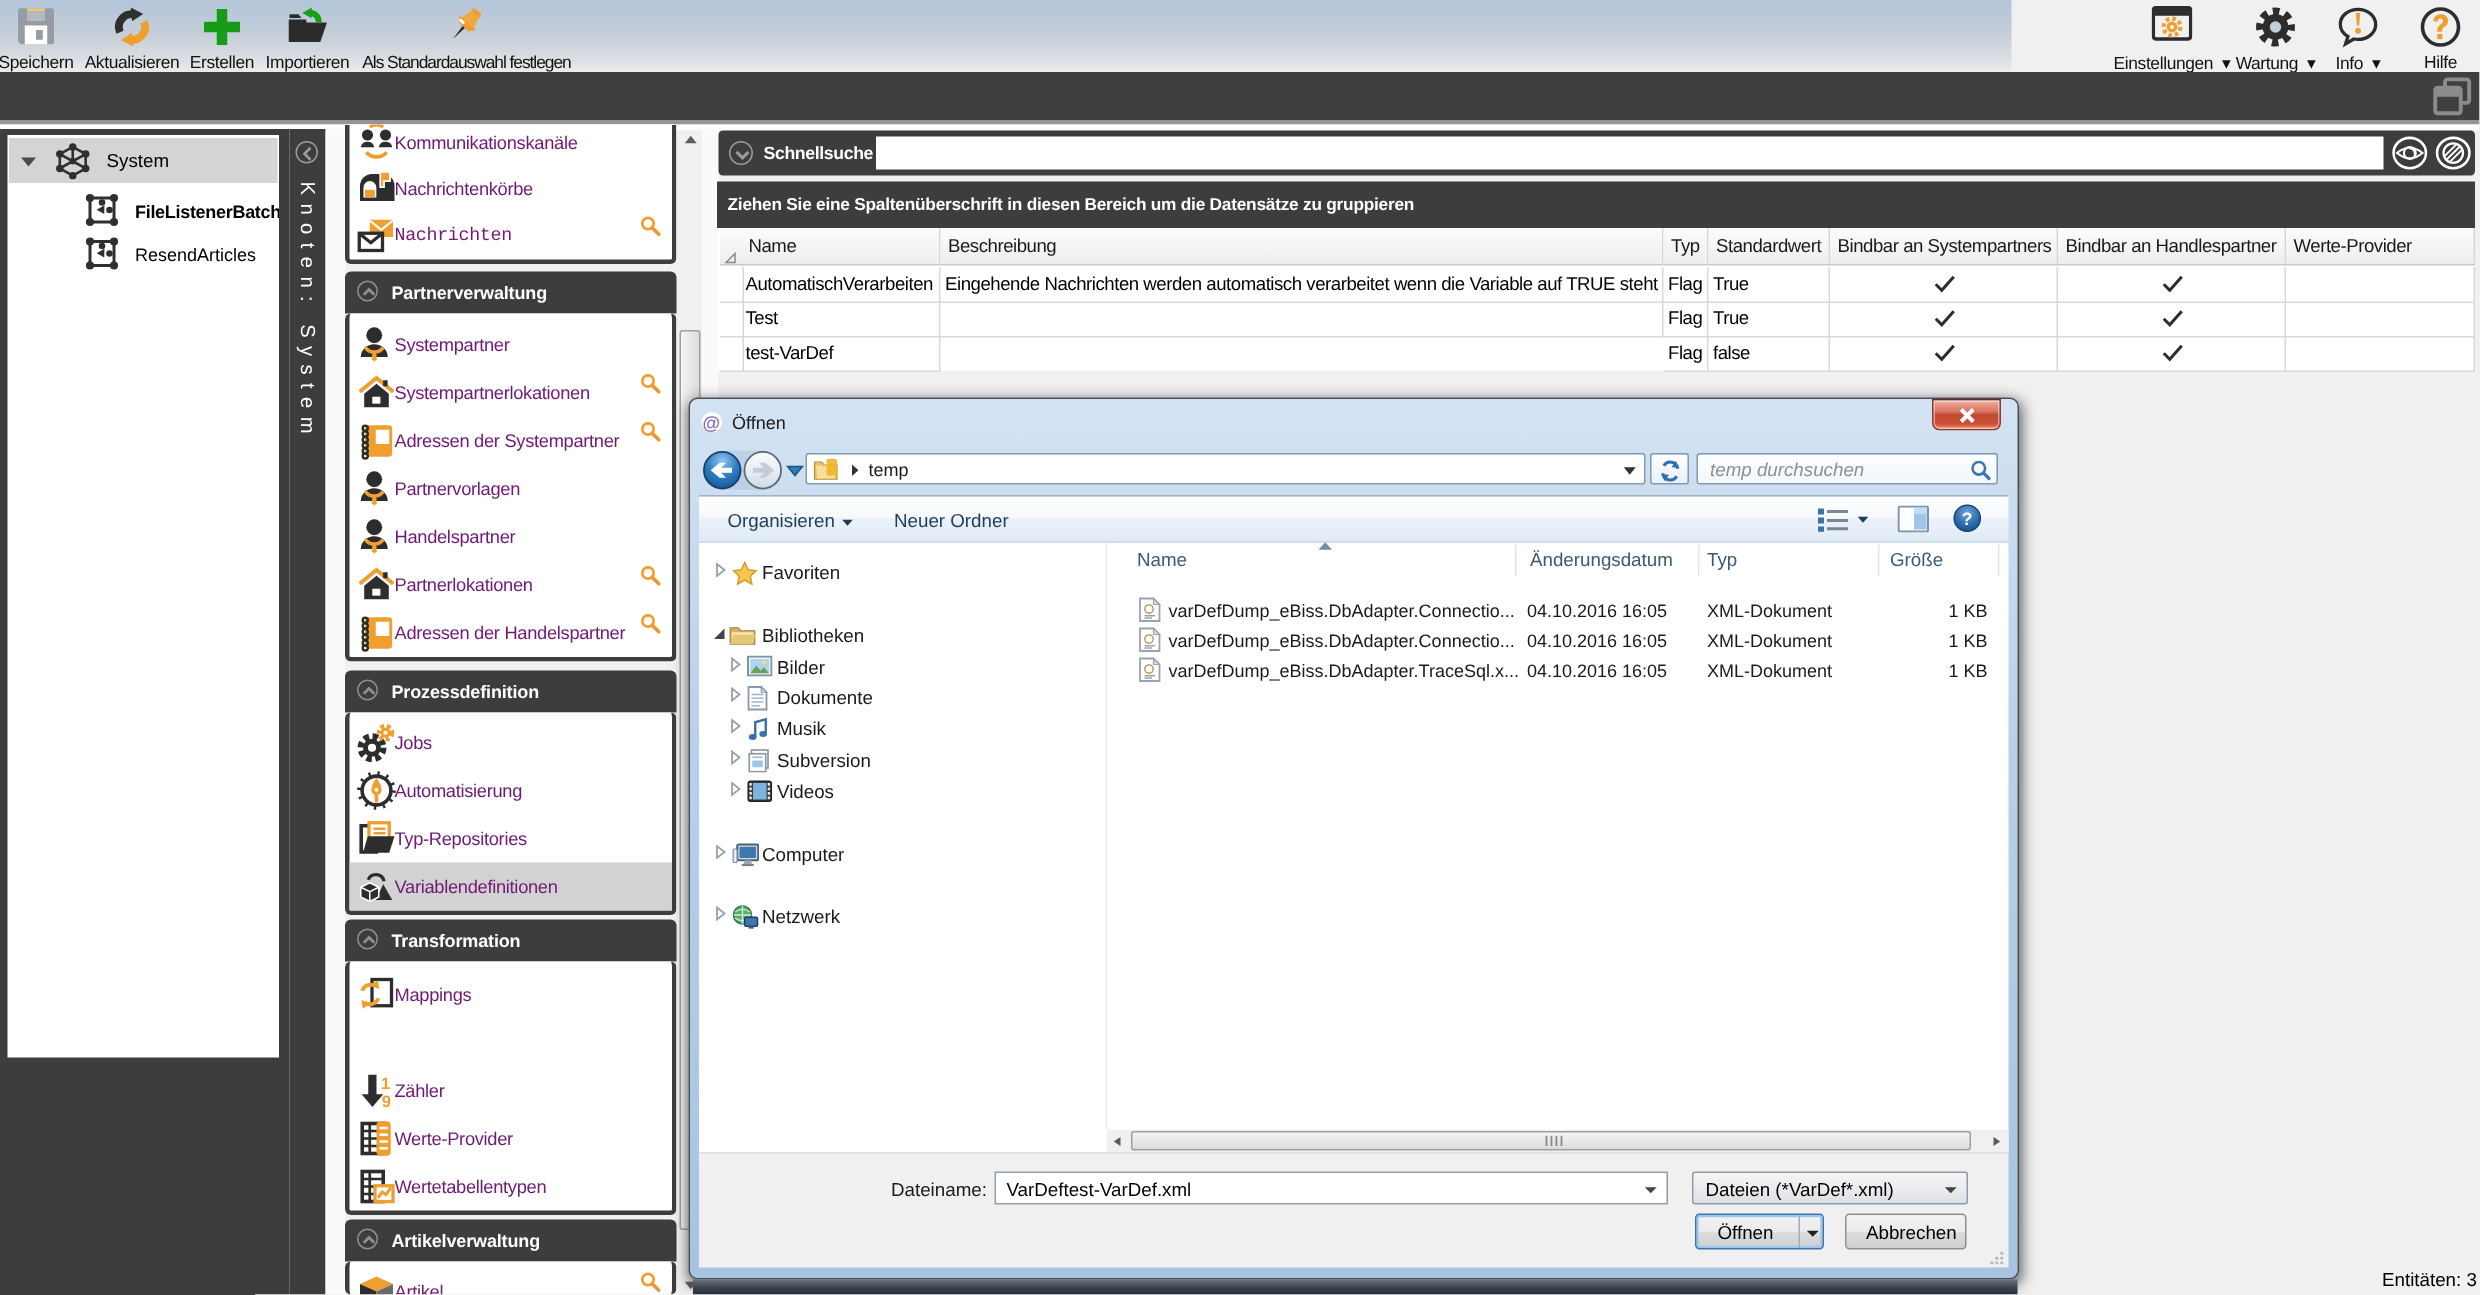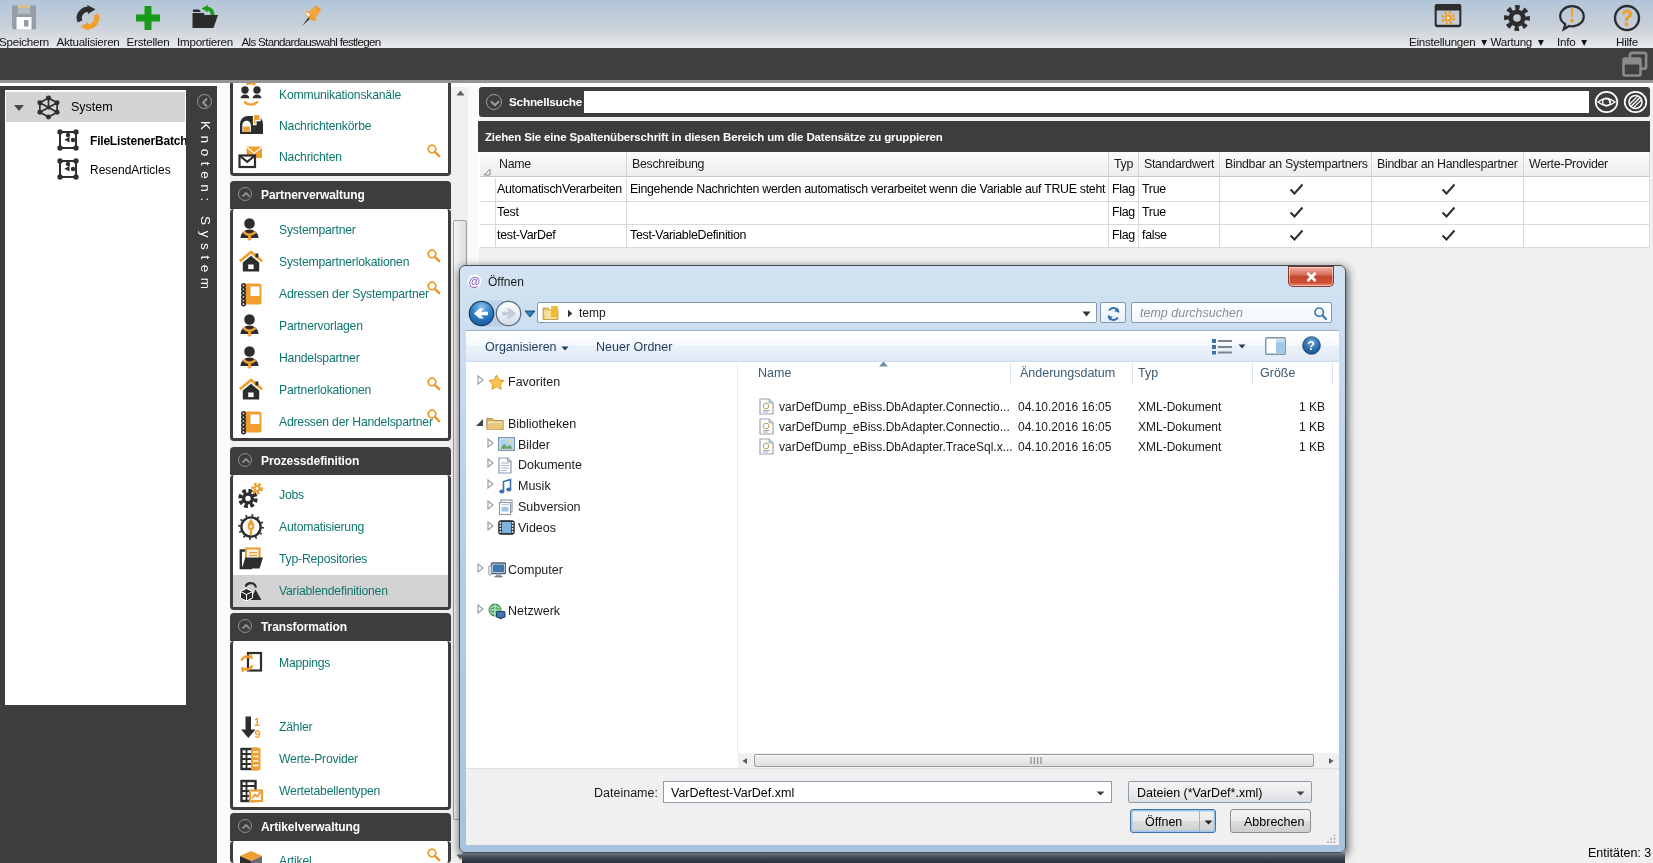--- a/index.html
+++ b/index.html
@@ -1,21 +1,21 @@
 <!DOCTYPE html>
 <html><head>
 <meta charset="utf-8">
 <style>
   * { margin:0; padding:0; box-sizing:border-box; }
   html,body { width:1653px; height:863px; overflow:hidden; }
   body { position:relative; font-family:"Liberation Sans", sans-serif; font-size:12px; background:#f0f0f0; color:#000; }
   .abs { position:absolute; }
 
   
-  #toolbar { left:0; top:0; width:1653px; height:48px;
+  #toolbar { left:0; top:0; width:1341px; height:48px;
     background:linear-gradient(to bottom,#b2c5d9 0%,#c6cfd9 50%,#dadde2 80%,#e9ebed 100%); }
   .tbtn { position:absolute; top:2px; text-align:center; }
   .tbtn .lbl { position:absolute; top:33px; left:50%; transform:translateX(-50%); white-space:nowrap; font-size:11.6px; letter-spacing:-0.25px; color:#111; }
   .ticon { position:absolute; top:2px; left:50%; transform:translateX(-50%); }
 
   
   #darkbar { left:0; top:48px; width:1653px; height:32px; background:#3f3f3f; }
   #graystrip { left:0; top:80px; width:1653px; height:3px; background:#949494; }
   #whitestrip { left:0; top:83px; width:1653px; height:4px; background:#fdfdfd; }
 
@@ -27,21 +27,21 @@
   #knoten .circ { position:absolute; left:3.5px; top:8px; width:15px; height:15px; border:1.5px solid #9b9b9b; border-radius:50%; }
   .gap1 { left:217px; top:87px; width:13px; height:776px; background:#fafafa; }
 
   
   .navbox { position:absolute; left:230px; width:221px; background:#fff; border:3px solid #3d3d3d; border-radius:4px; }
   .navhead { position:absolute; left:230px; width:221px; height:28px; background:#3d3d3d; border-radius:4px 4px 0 0; color:#fff; }
   .navhead .t { position:absolute; left:31px; top:7px; font-weight:bold; font-size:12px; letter-spacing:-0.1px; }
   .navhead .c { position:absolute; left:8px; top:5.5px; width:14px; height:14px; border:1.5px solid #909090; border-radius:50%; }
   .navitem { position:absolute; left:0; width:100%; height:32px; }
   .navitem .ic { position:absolute; left:5px; top:3px; width:26px; height:26px; }
-  .navitem .tx { position:absolute; left:46px; top:9px; font-size:12.2px; letter-spacing:-0.2px; color:#0f766e; white-space:nowrap; }
+  .navitem .tx { position:absolute; left:30px; top:9px; font-size:12.2px; letter-spacing:-0.2px; color:#701a75; white-space:nowrap; }
   .navitem.sel { background:#d2d2d2; }
   .mag { position:absolute; right:7px; top:2px; }
 
   
   #navsb { left:452px; top:87px; width:16px; height:776px; background:#f0f0f0; }
   #navsb .thumb { position:absolute; left:1px; top:133px; width:14px; height:600px; background:linear-gradient(to right,#f4f4f4,#dcdcdc); border:1px solid #a0a0a0; border-radius:2px; }
 
   
   #qsbar { left:479px; top:87px; width:1171px; height:30px; background:#3d3d3d; border-radius:3px; }
   #qsbar .circ { position:absolute; left:7px; top:7px; width:16px; height:16px; border:1.5px solid #9b9b9b; border-radius:50%; }
@@ -239,21 +239,21 @@
     </div>
 <div class="navitem" style="top:27px;">
       <svg class="ic" viewBox="0 0 26 26" width="26" height="26">
         <path fill="#2d2d2d" d="M2 11 a8 8 0 018-8 h7 a8 8 0 018 8 v10 H2z"></path>
         <path fill="#fff" d="M4.3 12 a4.3 4.3 0 018.6 0 v6.7 h-8.6z"></path>
         <rect x="5.3" y="13.5" width="6.6" height="5.2" fill="#ef9f30"></rect>
         <path fill="#ef9f30" d="M15.5 9.5 v-8 h6.5 v6.2 h-4 v4 h-2.5z" stroke="#fff" stroke-width="1.2"></path>
       </svg>
       <div class="tx">Nachrichtenkörbe</div>
     </div>
-<div class="navitem" style="top:58px;">
+<div class="navitem" style="top:58px;font-family:Liberation Mono, monospace;">
       <svg class="ic" viewBox="0 0 26 26" width="26" height="26">
         <rect x="8.5" y="2.5" width="15.5" height="11.5" fill="#ef9f30"></rect>
         <path d="M8.5 3 l7.7 6.2 7.7-6.2" stroke="#fff" fill="none" stroke-width="1.4"></path>
         <rect x="1.5" y="11.5" width="15.5" height="11.5" fill="#fff" stroke="#2d2d2d" stroke-width="2.2"></rect>
         <path d="M2 12 l7.2 5.8 7.2-5.8" fill="none" stroke="#2d2d2d" stroke-width="2.2"></path>
       </svg>
       <div class="tx">Nachrichten</div>
       <svg class="mag" width="15" height="15" viewBox="0 0 15 15">
         <circle cx="6" cy="6" r="3.8" fill="none" stroke="#ef9f30" stroke-width="1.8"></circle>
         <path d="M8.8 8.8 L13.2 13.2" stroke="#e8992e" stroke-width="2.4" stroke-linecap="round"></path>
@@ -571,23 +571,20 @@
       </svg>
     </div>
 <div class="gcell" style="left:1046px;top:49px;width:126px;">
       <span></span>
     </div>
 <div class="gcell" style="left:2px;top:72px;width:16px;">
       <span></span>
     </div>
 <div class="gcell" style="left:16px;top:72px;width:133px;">
       <span>test-VarDef</span>
-    </div>
-<div class="gcell" style="left:149px;top:72px;width:482px;">
-      <span>Test-VariableDefinition</span>
     </div>
 <div class="gcell" style="left:631px;top:72px;width:30px;">
       <span>Flag</span>
     </div>
 <div class="gcell" style="left:661px;top:72px;width:81px;">
       <span>false</span>
     </div>
 <div class="gcell" style="left:742px;top:72px;width:152px;">
       <svg width="15" height="13" viewBox="0 0 15 13" style="position:absolute;left:50%;margin-left:-7px;top:5px;">
         <path d="M1.5 6.5 L5.5 10.5 L13.5 1.5" fill="none" stroke="#2d2d2d" stroke-width="2"></path>

